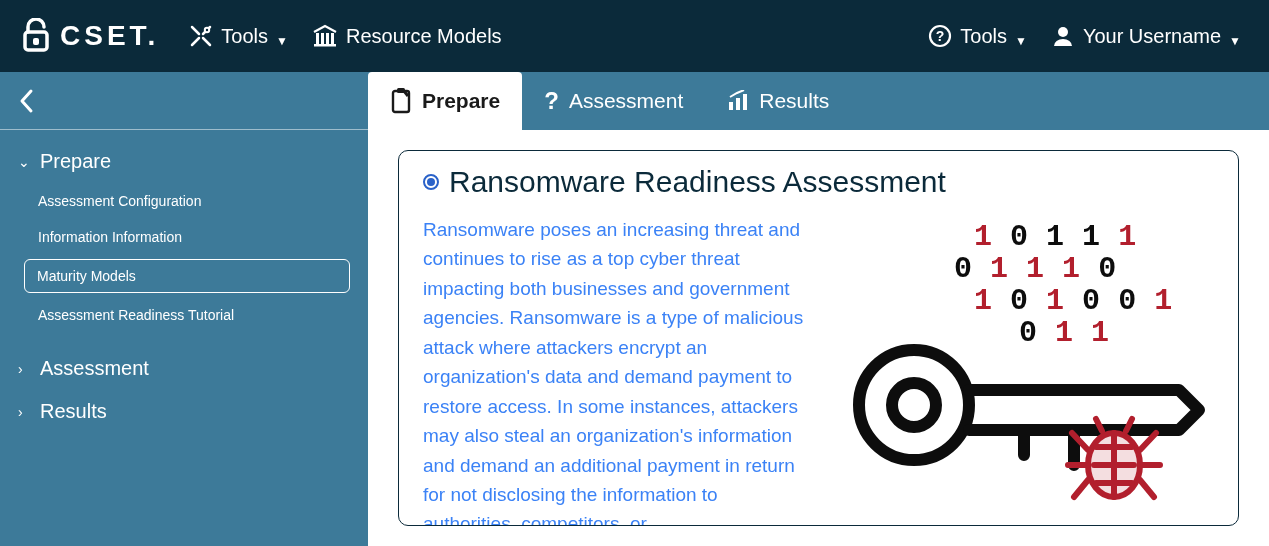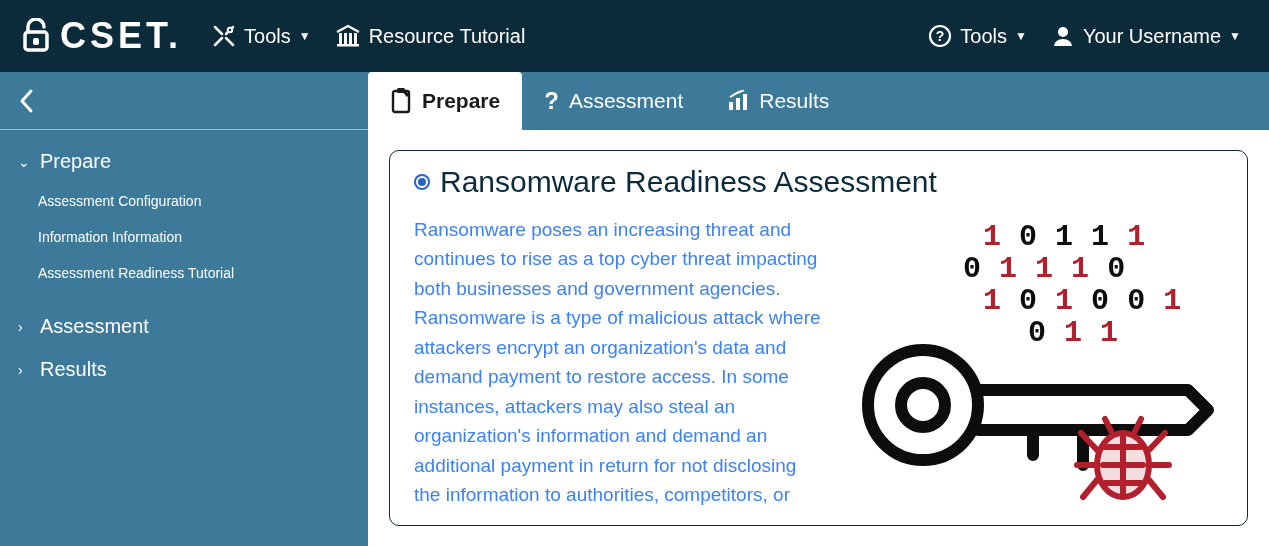--- a/index.html
+++ b/index.html
@@ -18,29 +18,29 @@
     color: #fff;
     padding: 0 20px;
   }
   .brand {
     display: flex;
     align-items: center;
     gap: 8px;
     margin-right: 30px;
   }
   .brand-text {
-    font-size: 36px;
+    font-size: 28px;
     font-weight: 700;
     letter-spacing: 4px;
     font-family: "Arial Black", Arial, sans-serif;
   }
   .brand-dot { color: #fff; }
   .nav-item {
     display: flex;
-    align-items: center;
+    align-items: flex-end;
     gap: 8px;
     margin-right: 24px;
     font-size: 20px;
     cursor: pointer;
   }
   .nav-item .caret { font-size: 12px; }
   .topbar-spacer { flex: 1; }
   .mid {
     display: flex;
     height: calc(546px - 72px);
@@ -107,21 +107,21 @@
     background: #fff;
     color: #1a1a1a;
     font-weight: 700;
     border-top-left-radius: 4px;
     border-top-right-radius: 4px;
   }
   .tab.active .tab-icon { color: #1a1a1a; }
   .page {
     background: #fff;
     flex: 1;
-    padding: 20px 21px;
+    padding: 20px 30px;
     overflow: hidden;
   }
   .card {
     border: 1.5px solid #0b2a3a;
     border-radius: 10px;
     padding: 14px 24px 24px 24px;
     height: 100%;
     overflow: hidden;
   }
   .card-title {
@@ -194,21 +194,21 @@
 
   <div class="nav-item">
     <svg class="icon-svg" width="26" height="24" viewBox="0 0 26 24">
       <path d="M2 8 L13 2 L24 8" stroke="#fff" stroke-width="2.2" fill="none"></path>
       <rect x="4" y="9" width="3" height="11" fill="#fff"></rect>
       <rect x="9" y="9" width="3" height="11" fill="#fff"></rect>
       <rect x="14" y="9" width="3" height="11" fill="#fff"></rect>
       <rect x="19" y="9" width="3" height="11" fill="#fff"></rect>
       <rect x="2" y="20" width="22" height="2.5" fill="#fff"></rect>
     </svg>
-    <span>Resource Tutorial</span>
+    <span>Resource Models</span>
   </div>
 
   <div class="topbar-spacer"></div>
 
   <div class="nav-item">
     <svg class="icon-svg" width="24" height="24" viewBox="0 0 24 24">
       <circle cx="12" cy="12" r="10" stroke="#fff" stroke-width="2.2" fill="none"></circle>
       <text x="12" y="17" text-anchor="middle" font-size="14" font-weight="bold" fill="#fff">?</text>
     </svg>
     <span>Tools</span>
@@ -234,20 +234,21 @@
       </svg>
     </div>
 
     <div class="sidebar-nav">
       <div class="side-group-header">
         <span class="chev">⌄</span>
         <span>Prepare</span>
       </div>
       <div class="side-sub">Assessment Configuration</div>
       <div class="side-sub">Information Information</div>
+      <div class="side-sub active">Maturity Models</div>
       <div class="side-sub">Assessment Readiness Tutorial</div>
 
       <div class="side-group-header" style="margin-top:14px">
         <span class="chev">›</span>
         <span>Assessment</span>
       </div>
 
       <div class="side-group-header">
         <span class="chev">›</span>
         <span>Results</span>

